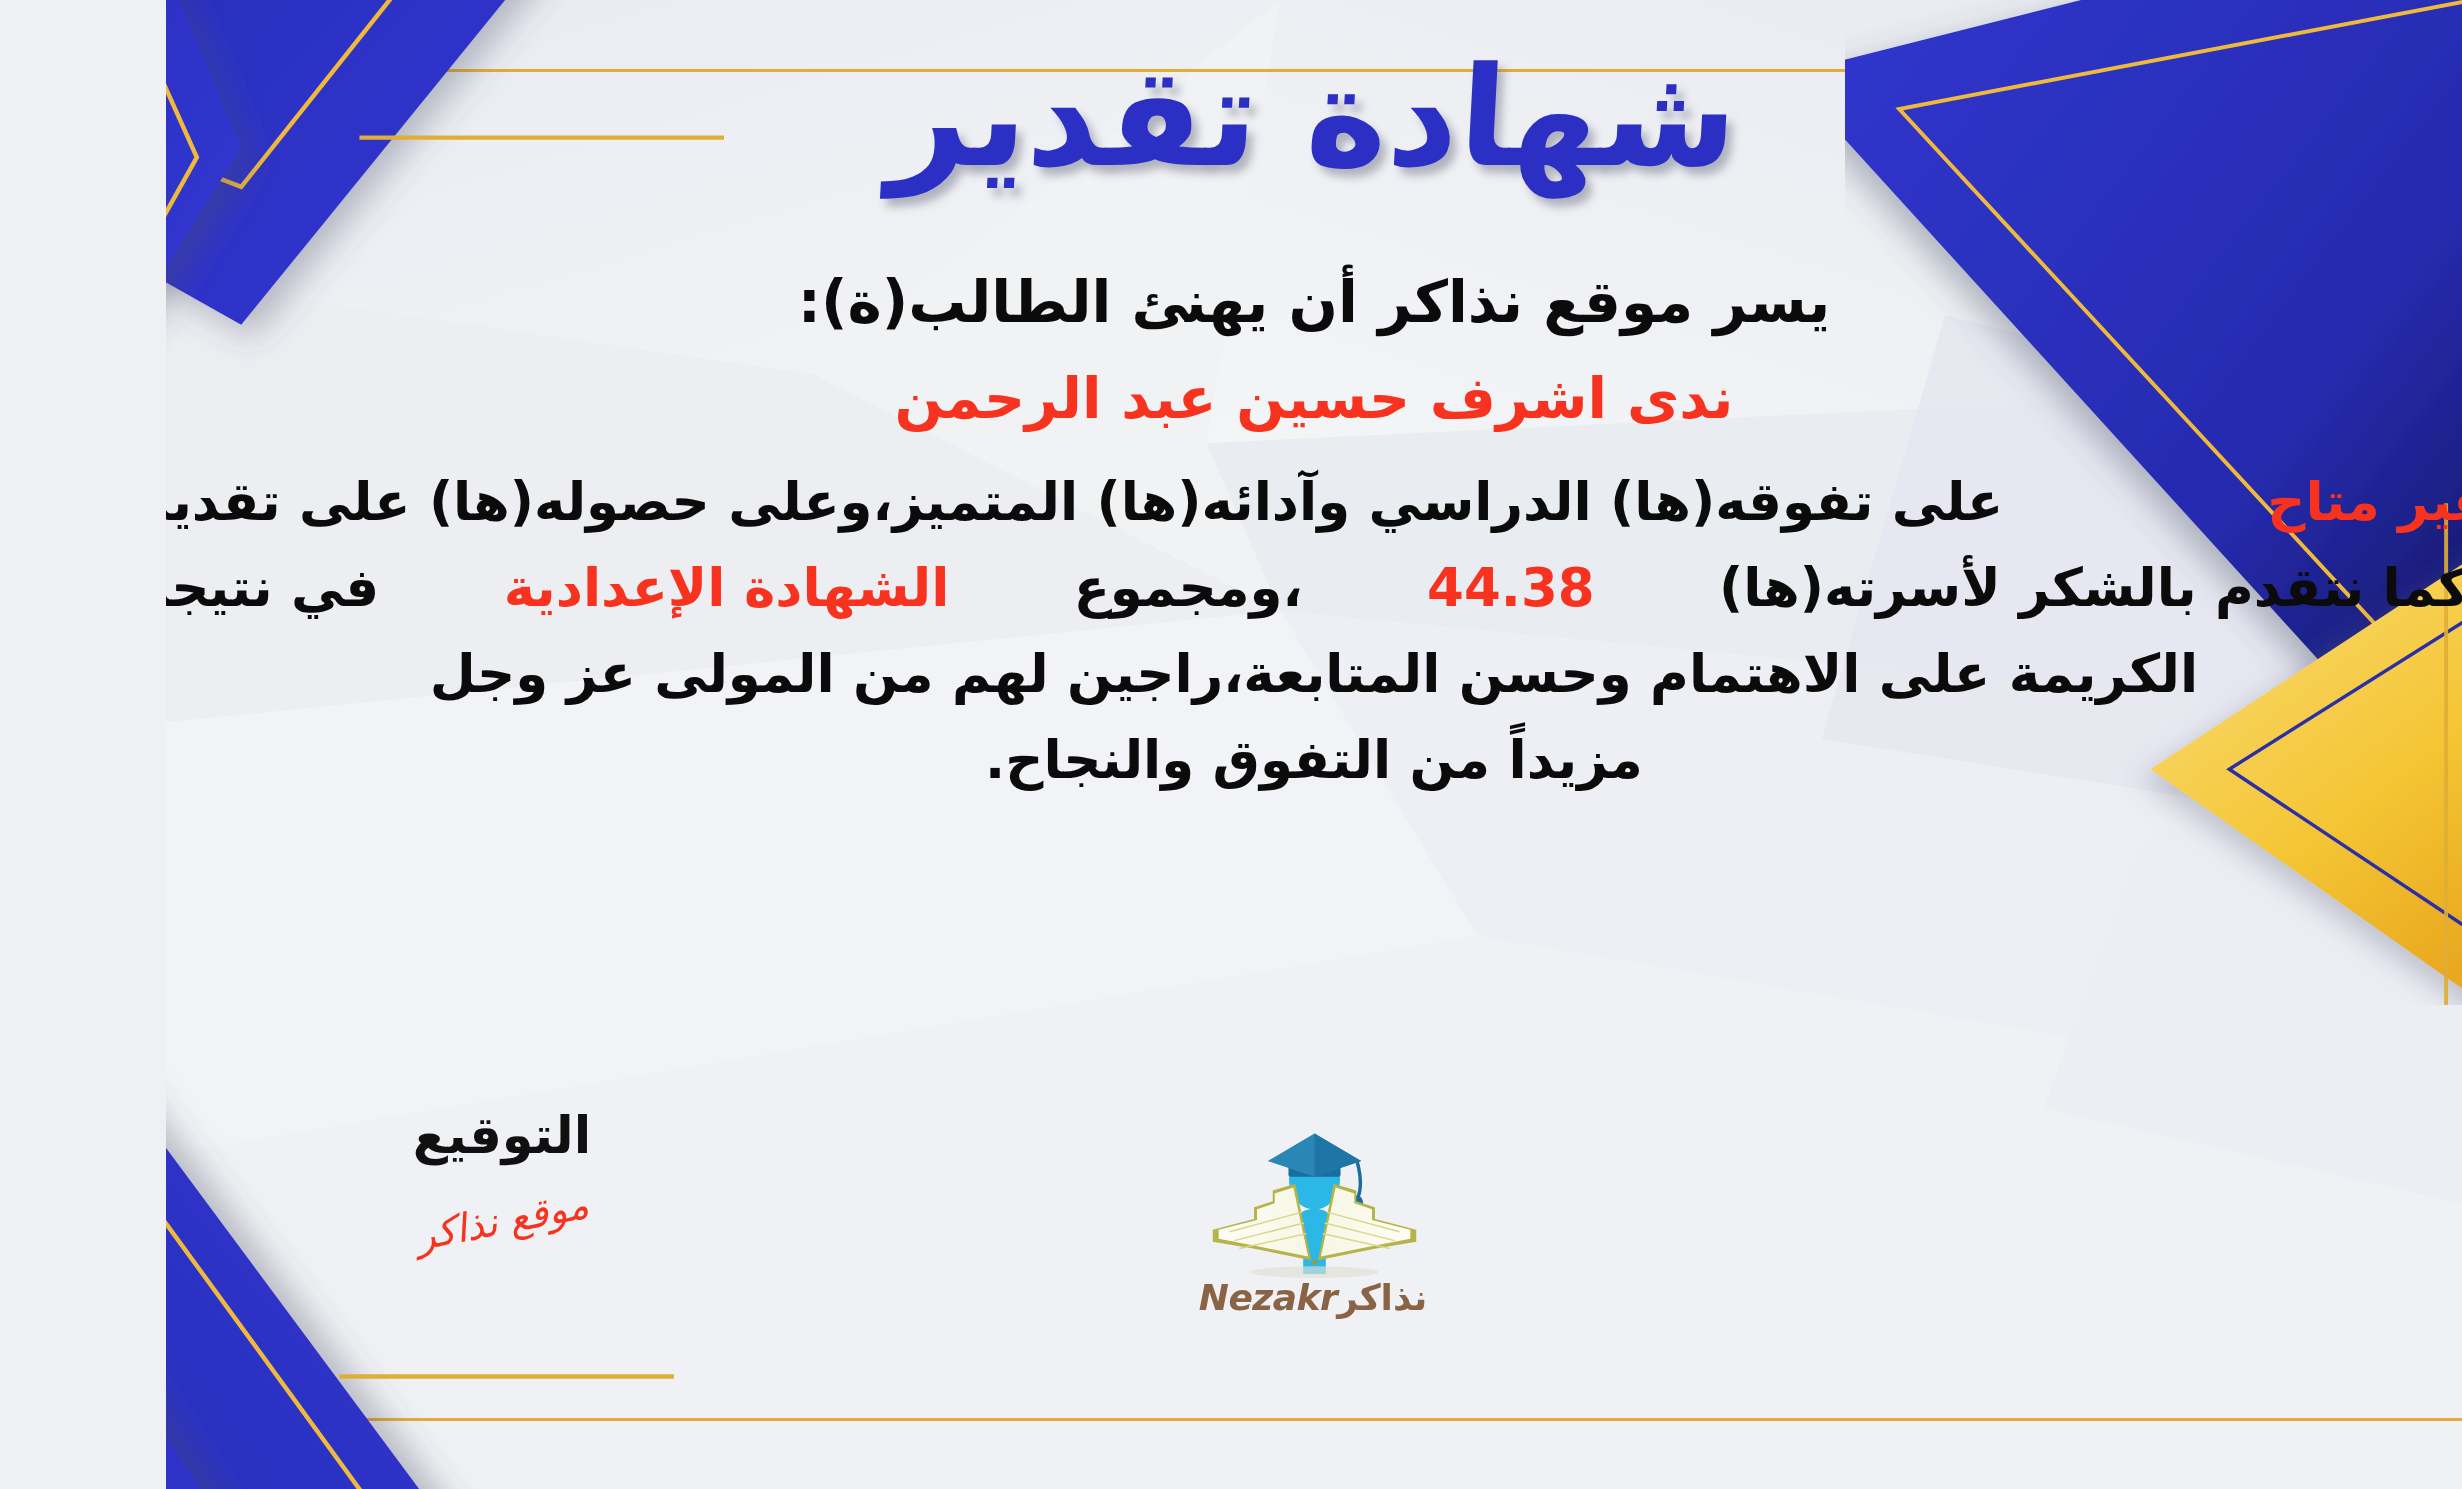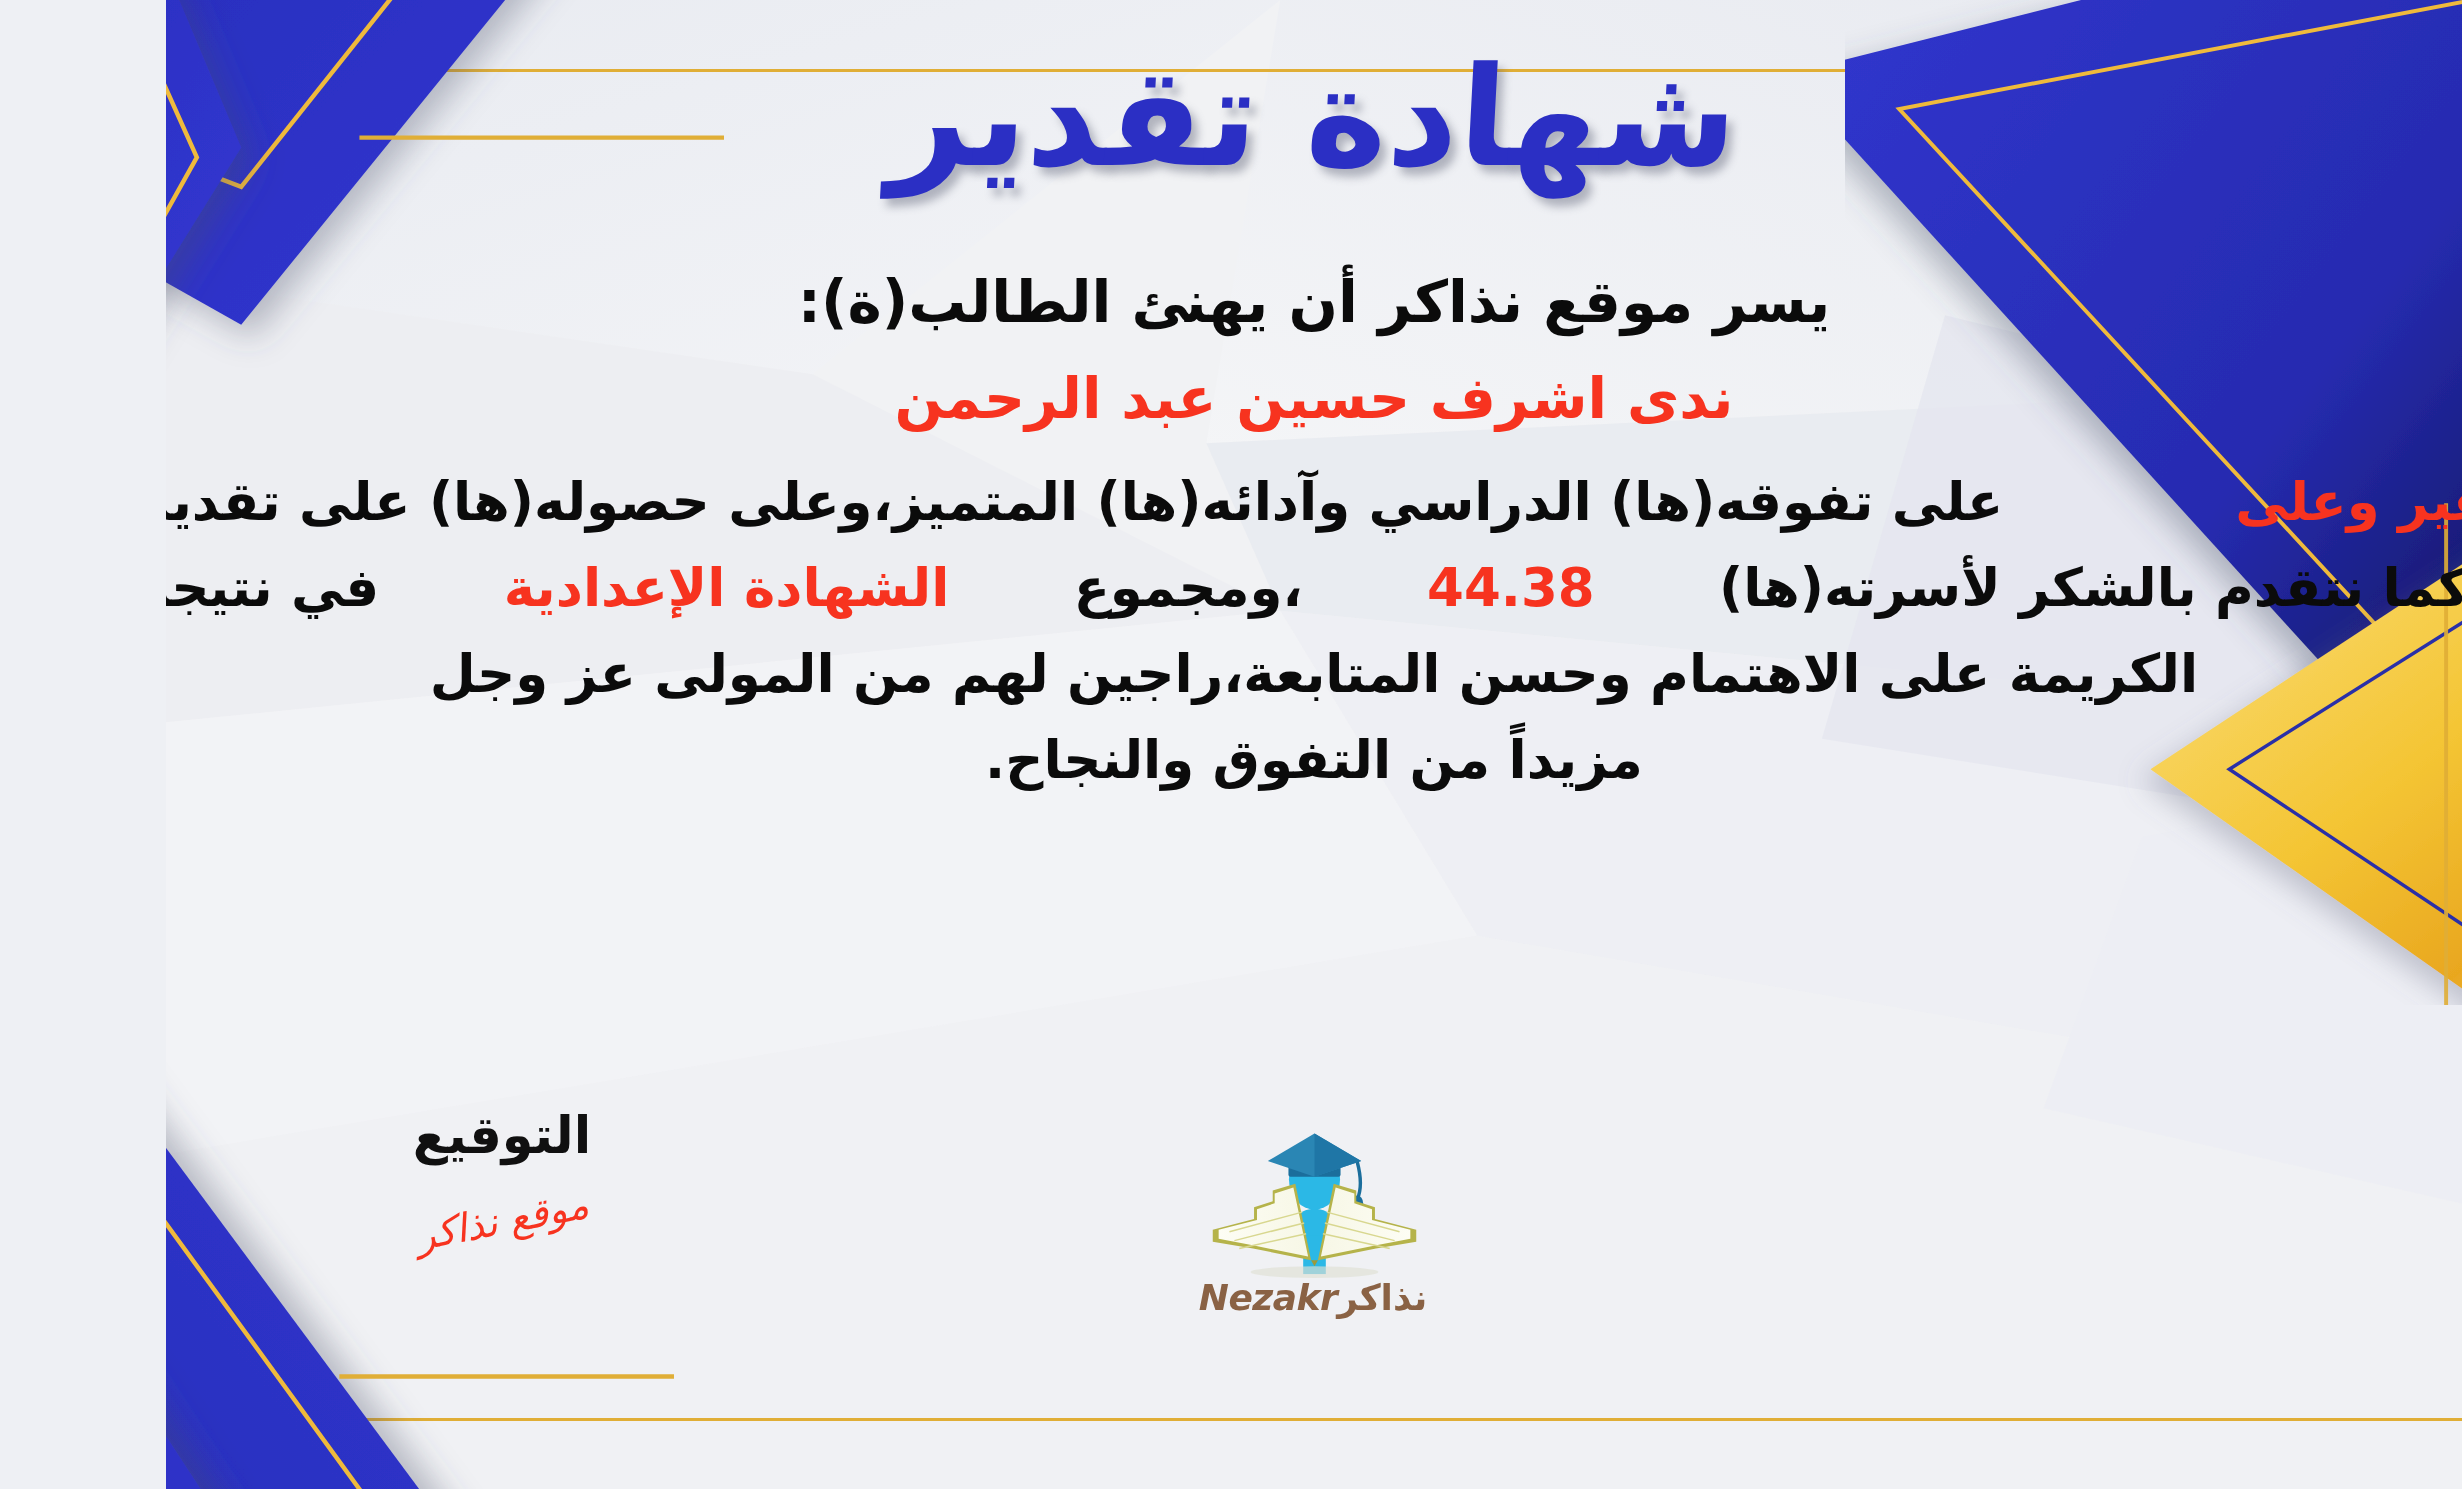--- a/index.html
+++ b/index.html
@@ -270,21 +270,21 @@
       <div class="cert-title">شهادة تقدير</div>
     </div>
 
     <div class="greeting">يسر موقع نذاكر أن يهنئ الطالب(ة):</div>
 
     <div class="student-name">ندى اشرف حسين عبد الرحمن</div>
 
     <div class="body-block">
 
       <div class="body-line justified">
-        <span class="hl">غير وعلى</span>
+        <span class="hl">غير متاح</span>
         <span>على تفوقه(ها) الدراسي وآدائه(ها) المتميز،وعلى حصوله(ها) على تقدير</span>
       </div>
 
       <div class="body-line justified">
         <span>،كما نتقدم بالشكر لأسرته(ها)</span>
         <span class="hl">44.38</span>
         <span>،ومجموع</span>
         <span class="hl">الشهادة الإعدادية</span>
         <span>في نتيجة</span>
       </div>

